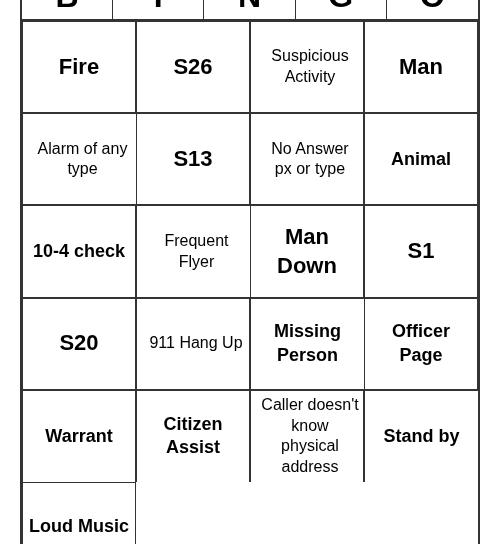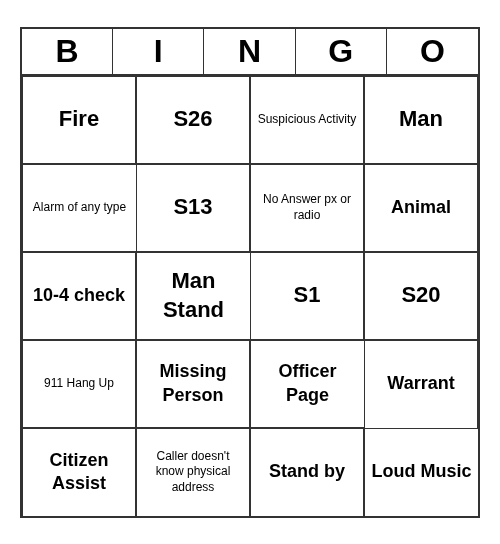--- a/index.html
+++ b/index.html
@@ -56,45 +56,47 @@
     }
     .bingo-cell.large-text {
       font-size: 22px;
       font-weight: bold;
     }
     .bingo-cell.medium-text {
       font-size: 18px;
       font-weight: bold;
     }
     .bingo-cell.small-text {
-      font-size: 12px;
+      font-size: 16px;
+      padding-left: 10px;
     }
   </style>
 </head>
 <body>
 
 <div class="bingo-card">
   <div class="bingo-header">
   <div class="bingo-header-cell">B</div>
       <div class="bingo-header-cell">I</div>
       <div class="bingo-header-cell">N</div>
       <div class="bingo-header-cell">G</div>
       <div class="bingo-header-cell">O</div>
     </div>
   <div class="bingo-grid">
   <div class="bingo-cell large-text">Fire</div>
       <div class="bingo-cell large-text">S26</div>
       <div class="bingo-cell small-text">Suspicious Activity</div>
       <div class="bingo-cell large-text">Man</div>
       <div class="bingo-cell small-text">Alarm of any type</div>
       <div class="bingo-cell large-text">S13</div>
-      <div class="bingo-cell small-text">No Answer px or radio</div>
+      <div class="bingo-cell small-text">No Answer px or type</div>
       <div class="bingo-cell medium-text">Animal</div>
       <div class="bingo-cell medium-text">10-4 check</div>
-      <div class="bingo-cell large-text">Man Stand</div>
+      <div class="bingo-cell small-text">Frequent Flyer</div>
+      <div class="bingo-cell large-text">Man Down</div>
       <div class="bingo-cell large-text">S1</div>
       <div class="bingo-cell large-text">S20</div>
       <div class="bingo-cell small-text">911 Hang Up</div>
       <div class="bingo-cell medium-text">Missing Person</div>
       <div class="bingo-cell medium-text">Officer Page</div>
       <div class="bingo-cell medium-text">Warrant</div>
       <div class="bingo-cell medium-text">Citizen Assist</div>
       <div class="bingo-cell small-text">Caller doesn't know physical address</div>
       <div class="bingo-cell medium-text">Stand by</div>
       <div class="bingo-cell medium-text">Loud Music</div>

